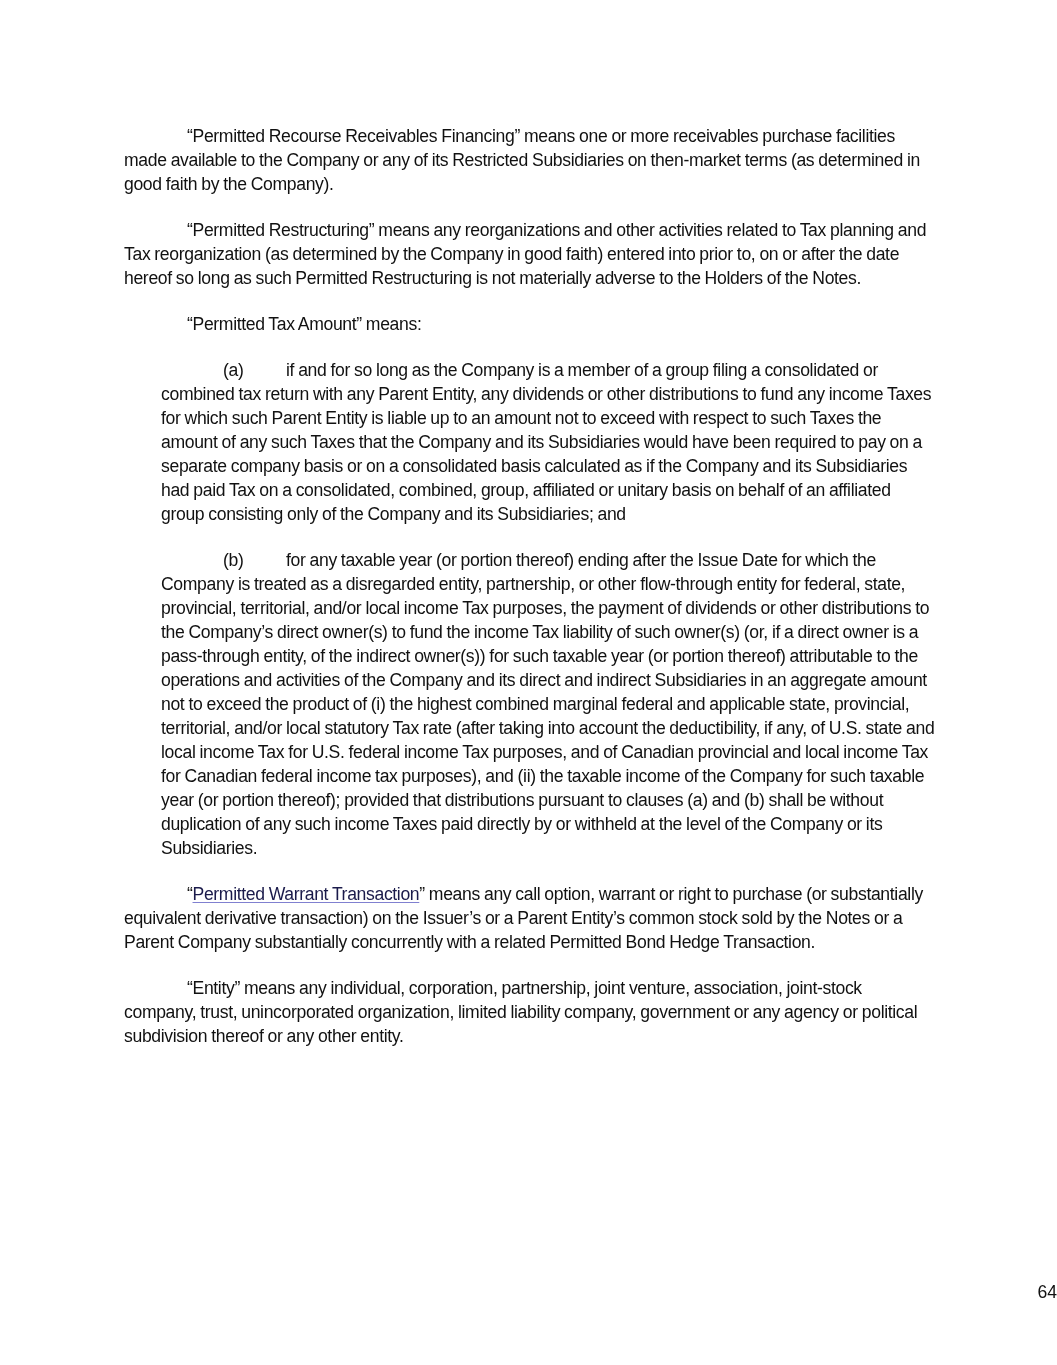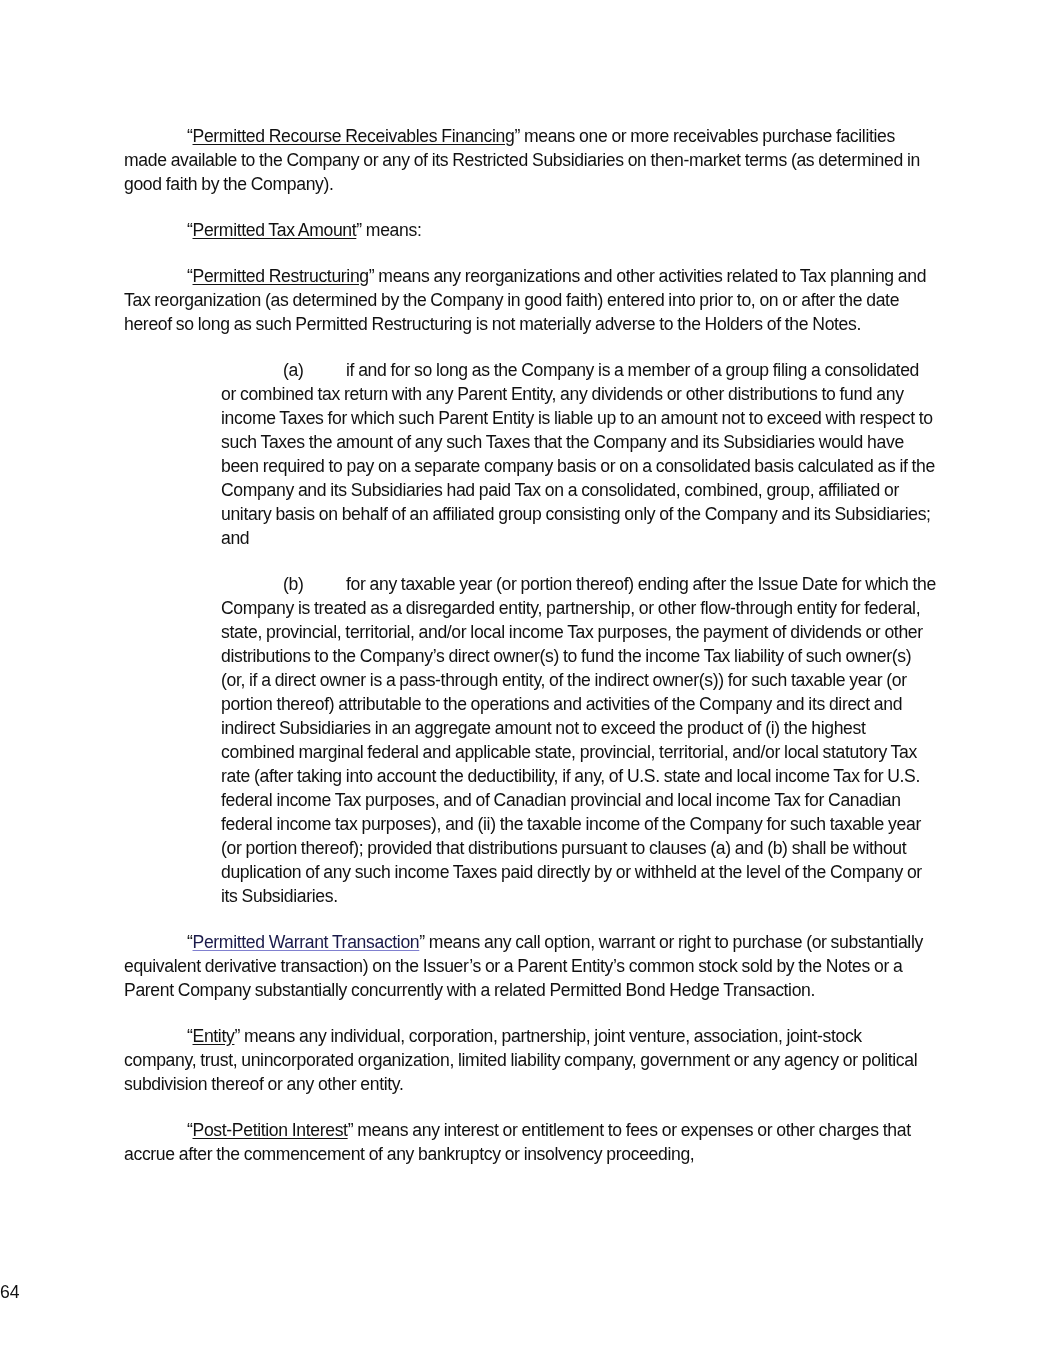--- a/index.html
+++ b/index.html
@@ -23,67 +23,65 @@
       font-size: 17.6px;
       line-height: 24px;
       letter-spacing: -0.35px;
       word-spacing: -0.5px;
     }
     .para {
       margin: 0 0 22px 0;
       text-indent: 63px;
     }
     .term {
-      text-decoration: underline;
       text-underline-offset: 2px;
     }
     .term-link {
       color: #1a1a4a;
       text-decoration: underline;
       text-decoration-color: #8080d0;
       text-underline-offset: 2px;
       cursor: pointer;
       margin-top: 44px;
     }
     .clause {
-      margin: 0 0 22px 97px;
+      margin: 0 0 22px 37px;
       text-indent: 62px;
     }
     .clause-label {
       display: inline-block;
       width: 63px;
       text-indent: 0;
     }
     .page-number {
       position: absolute;
       top: 1282px;
       left: 0;
       width: 1057px;
-      text-align: left;
+      text-align: right;
       font-family: "Liberation Sans", sans-serif;
       font-size: 17.6px;
       color: #111111;
     }
   </style>
 </head>
 <body>
 
 <div class="page">
 
   <p class="para"><span>“</span><span class="term">Permitted Recourse Receivables Financing</span><span>”</span><span> means one or more receivables purchase facilities made available to the Company or any of its Restricted Subsidiaries on then-market terms (as determined in good faith by the Company).</span></p>
 
+  <p class="para"><span>“</span><span class="term">Permitted Restructuring</span><span>”</span><span> means any reorganizations and other activities related to Tax planning and Tax reorganization (as determined by the Company in good faith) entered into prior to, on or after the date hereof so long as such Permitted Restructuring is not materially adverse to the Holders of the Notes.</span></p>
+
   <p class="para"><span>“</span><span class="term">Permitted Tax Amount</span><span>”</span><span> means:</span></p>
-
-  <p class="para"><span>“</span><span class="term">Permitted Restructuring</span><span>”</span><span> means any reorganizations and other activities related to Tax planning and Tax reorganization (as determined by the Company in good faith) entered into prior to, on or after the date hereof so long as such Permitted Restructuring is not materially adverse to the Holders of the Notes.</span></p>
 
   <p class="clause"><span class="clause-label">(a)</span><span>if and for so long as the Company is a member of a group filing a consolidated or combined tax return with any Parent Entity, any dividends or other distributions to fund any income Taxes for which such Parent Entity is liable up to an amount not to exceed with respect to such Taxes the amount of any such Taxes that the Company and its Subsidiaries would have been required to pay on a separate company basis or on a consolidated basis calculated as if the Company and its Subsidiaries had paid Tax on a consolidated, combined, group, affiliated or unitary basis on behalf of an affiliated group consisting only of the Company and its Subsidiaries; and</span></p>
 
   <p class="clause"><span class="clause-label">(b)</span><span>for any taxable year (or portion thereof) ending after the Issue Date for which the Company is treated as a disregarded entity, partnership, or other flow-through entity for federal, state, provincial, territorial, and/or local income Tax purposes, the payment of dividends or other distributions to the Company’s direct owner(s) to fund the income Tax liability of such owner(s) (or, if a direct owner is a pass-through entity, of the indirect owner(s)) for such taxable year (or portion thereof) attributable to the operations and activities of the Company and its direct and indirect Subsidiaries in an aggregate amount not to exceed the product of (i) the highest combined marginal federal and applicable state, provincial, territorial, and/or local statutory Tax rate (after taking into account the deductibility, if any, of U.S. state and local income Tax for U.S. federal income Tax purposes, and of Canadian provincial and local income Tax for Canadian federal income tax purposes), and (ii) the taxable income of the Company for such taxable year (or portion thereof); provided that distributions pursuant to clauses (a) and (b) shall be without duplication of any such income Taxes paid directly by or withheld at the level of the Company or its Subsidiaries.</span></p>
 
   <p class="para"><span>“</span><a class="term-link">Permitted Warrant Transaction</a><span>”</span><span> means any call option, warrant or right to purchase (or substantially equivalent derivative transaction) on the Issuer’s or a Parent Entity’s common stock sold by the Notes or a Parent Company substantially concurrently with a related Permitted Bond Hedge Transaction.</span></p>
 
   <p class="para"><span>“</span><span class="term">Entity</span><span>”</span><span> means any individual, corporation, partnership, joint venture, association, joint-stock company, trust, unincorporated organization, limited liability company, government or any agency or political subdivision thereof or any other entity.</span></p>
 
-  <p class="para"><span>“</span><span class="term">Post-Petition Interest</span><span>”</span><span> means any interest or entitlement to fees or expenses or other charges that accrue after the commencement of any bankruptcy or insolvency proceeding,</span></p>
 
 </div>
 
 <div class="page-number">64</div>
 
 </body></html>

